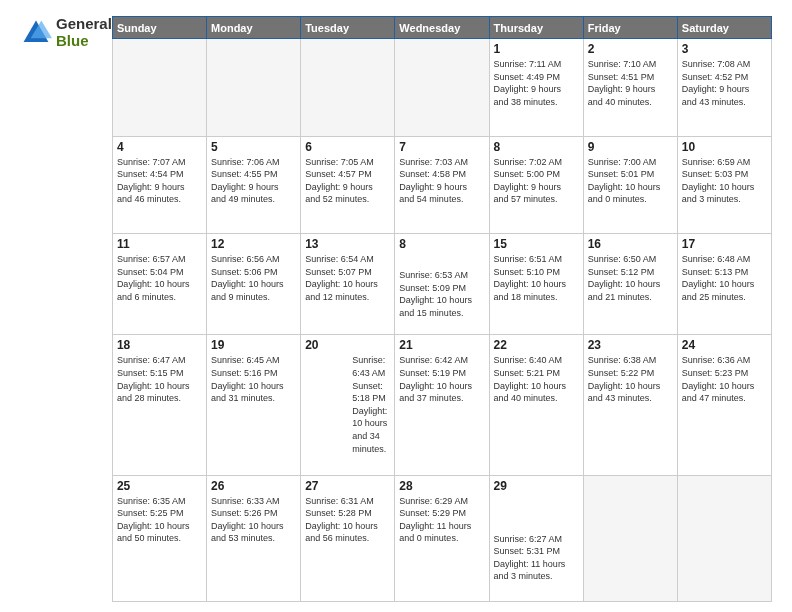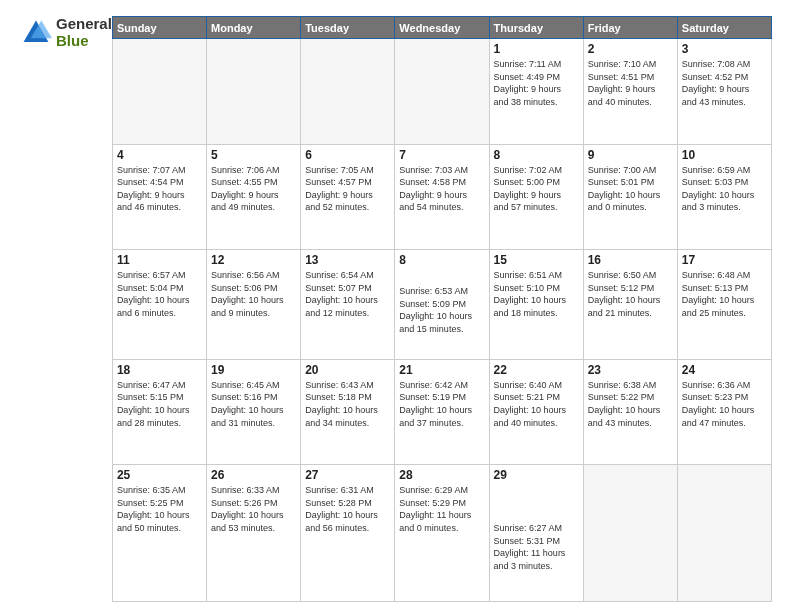--- a/index.html
+++ b/index.html
@@ -273,21 +273,21 @@
           </td>
           <td>
             <span class="day-num">19</span>
             <div class="day-info" style="white-space: pre-line;">Sunrise: 6:45 AM
 Sunset: 5:16 PM
 Daylight: 10 hours
 and 31 minutes.</div>
           </td>
           <td>
             <span class="day-num">20</span>
-            <div class="day-info" style="white-space: pre-line;">Sunrise: 6:43 AM
+            <div class="day-info" style="white-space: pre-line; margin-left: 47px;">Sunrise: 6:43 AM
 Sunset: 5:18 PM
 Daylight: 10 hours
 and 34 minutes.</div>
           </td>
           <td>
             <span class="day-num">21</span>
             <div class="day-info" style="white-space: pre-line;">Sunrise: 6:42 AM
 Sunset: 5:19 PM
 Daylight: 10 hours
 and 37 minutes.</div>

